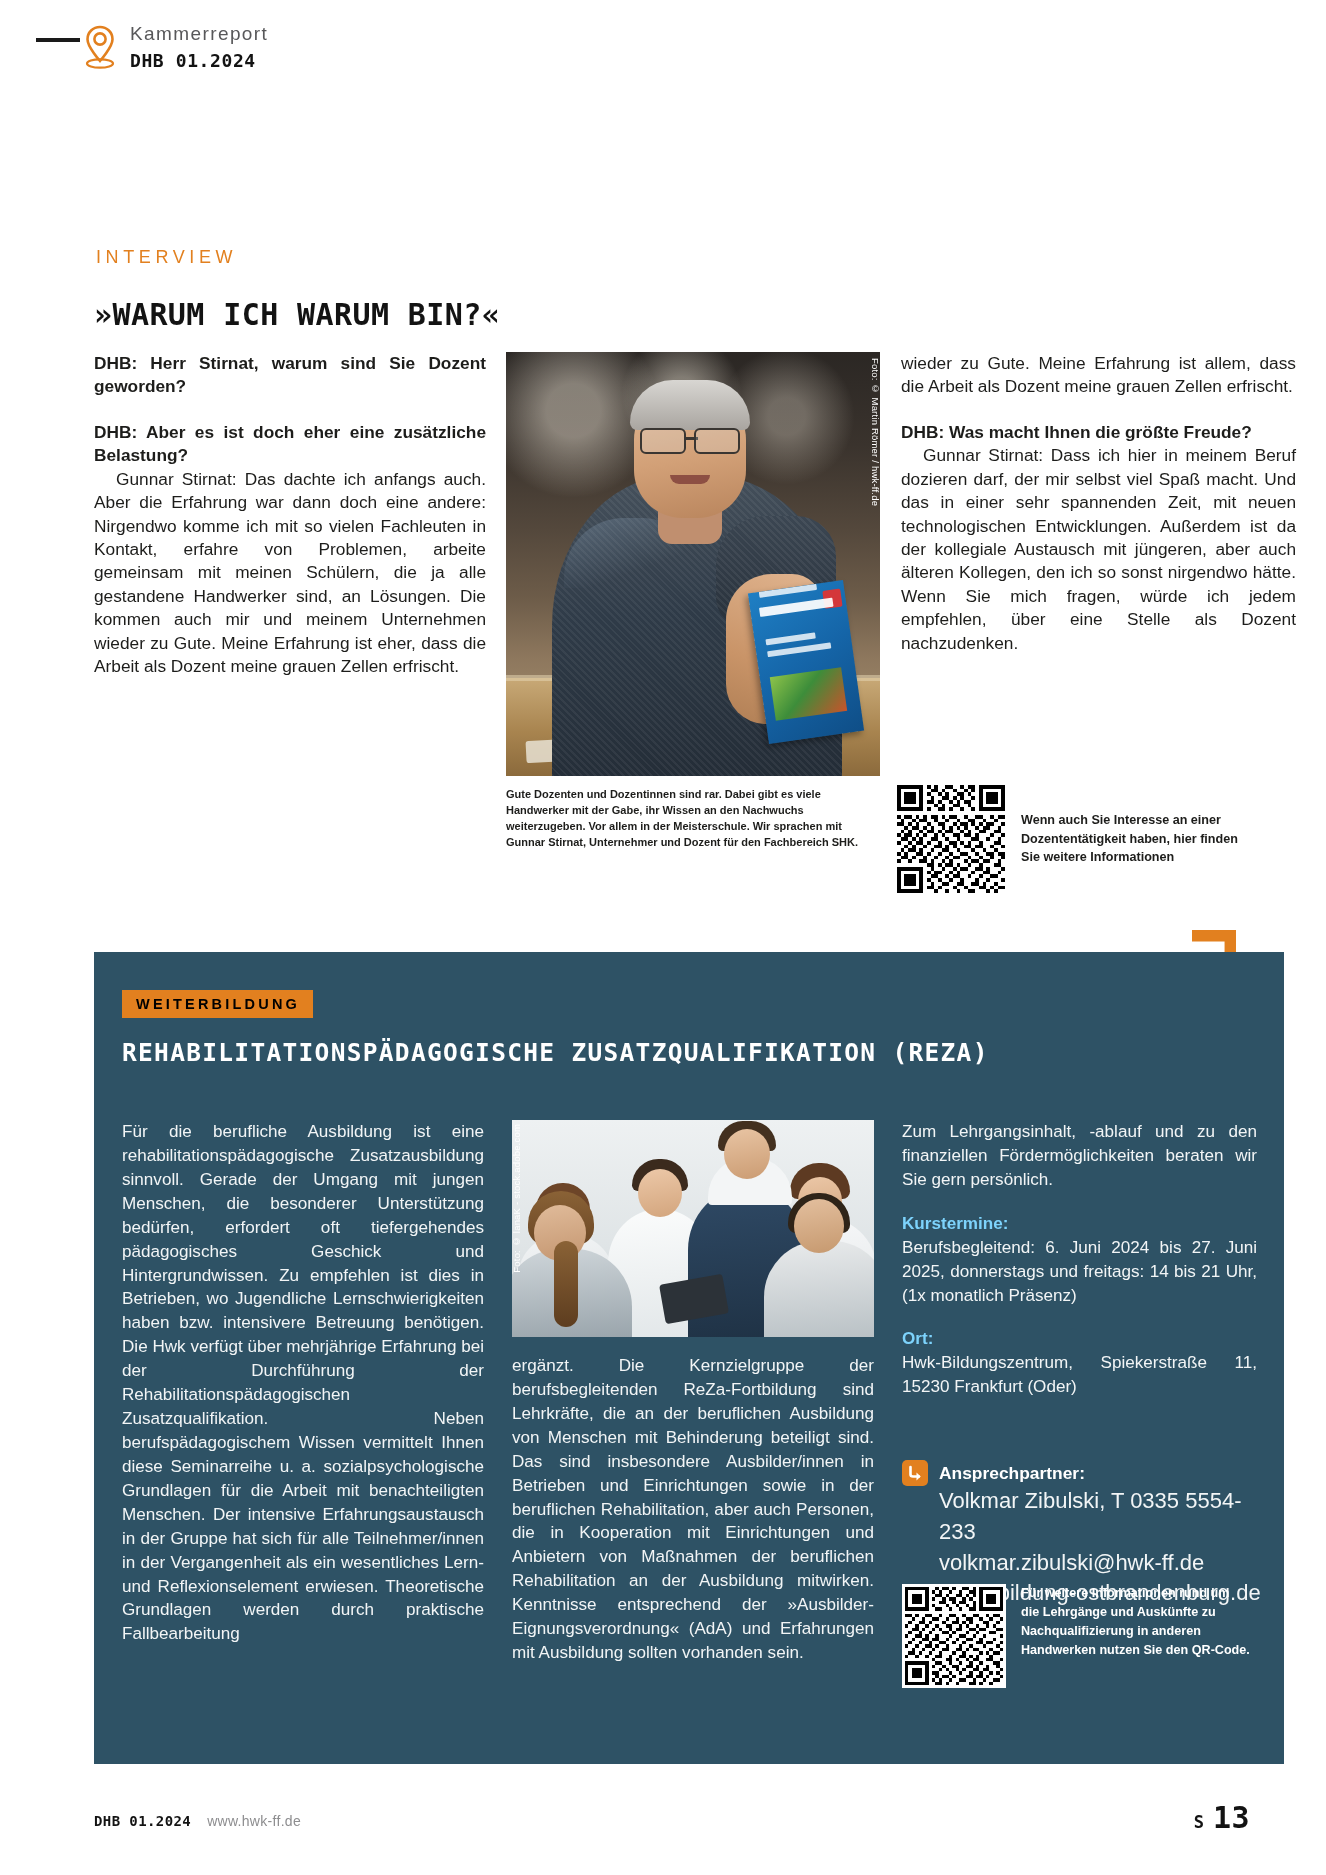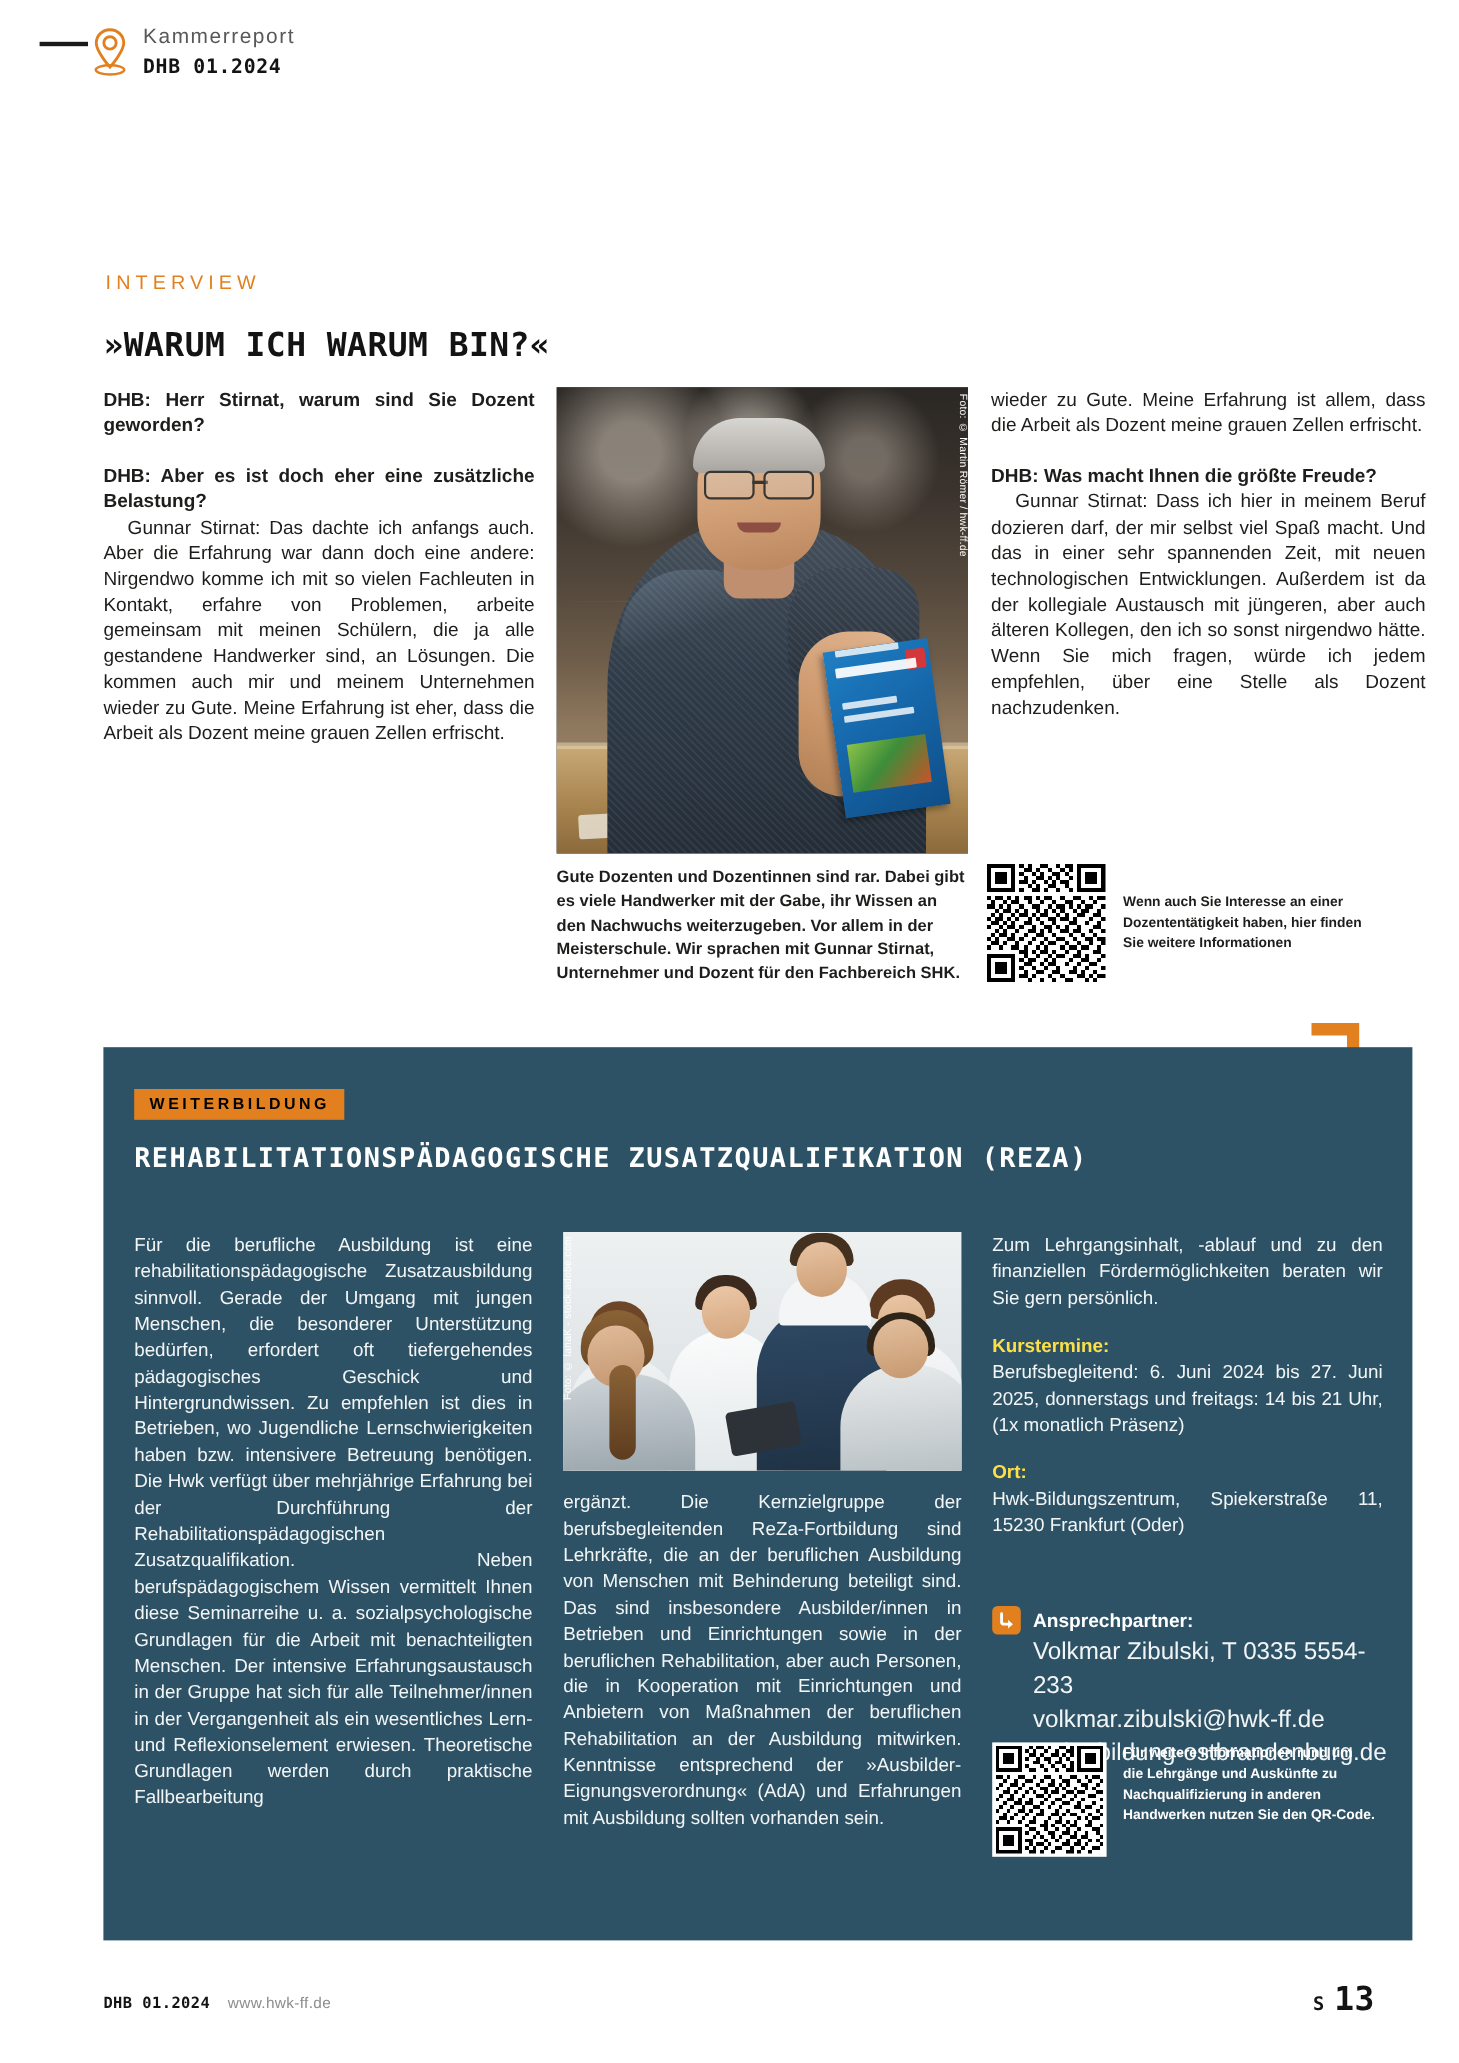--- a/index.html
+++ b/index.html
@@ -310,21 +310,21 @@
     top: 6px;
     font-size: 9.5px;
     color: #ffffff;
     letter-spacing: .2px;
     writing-mode: vertical-rl;
     text-orientation: mixed;
     white-space: nowrap;
   }
   .caption {
     margin-top: 11px;
-    font-size: 15px;
+    font-size: 11px;
     line-height: 1.45;
     font-weight: bold;
     color: #1d1d1b;
     width: 374px;
   }
 
   
   .qr-block {
     position: absolute;
     left: 897px;
@@ -401,21 +401,21 @@
     -webkit-hyphens: auto;
     hyphens: auto;
   }
   .p-col p { margin: 0; }
   .p-col-left  { left: 28px;  top: 168px; width: 362px; }
   .p-col-mid   { left: 418px; top: 402px; width: 362px; }
   .p-col-right { left: 808px; top: 168px; width: 355px; }
 
   .p-label {
     font-weight: bold;
-    color: #fde047;
+    color: #7dd3fc;
   }
   .p-spacer { height: 20px; }
 
   
   .panel-photo-wrap {
     position: absolute;
     left: 418px;
     top: 168px;
     width: 362px;
   }

